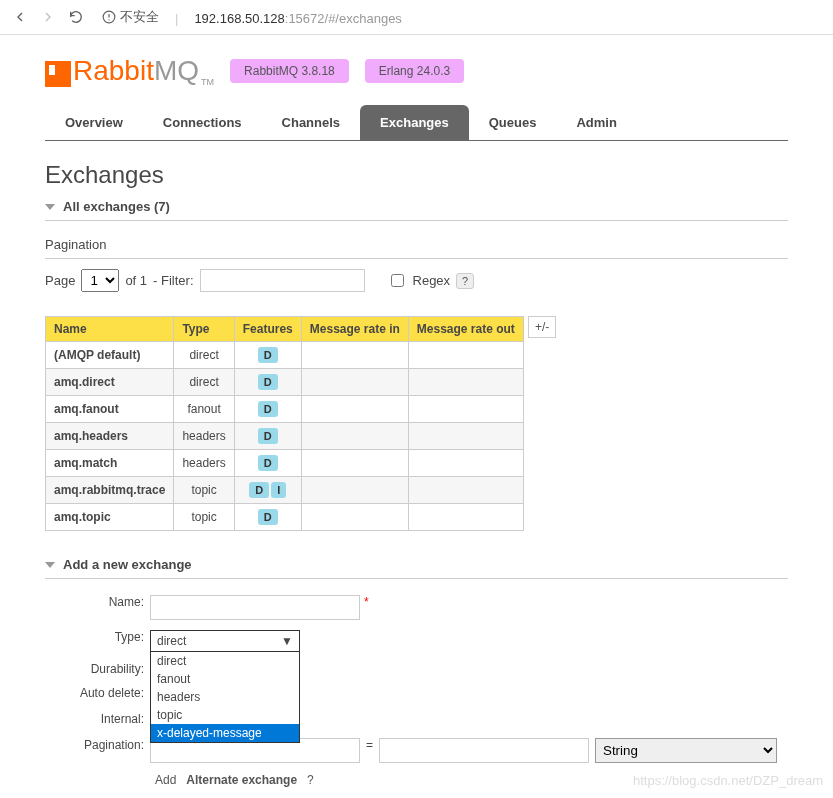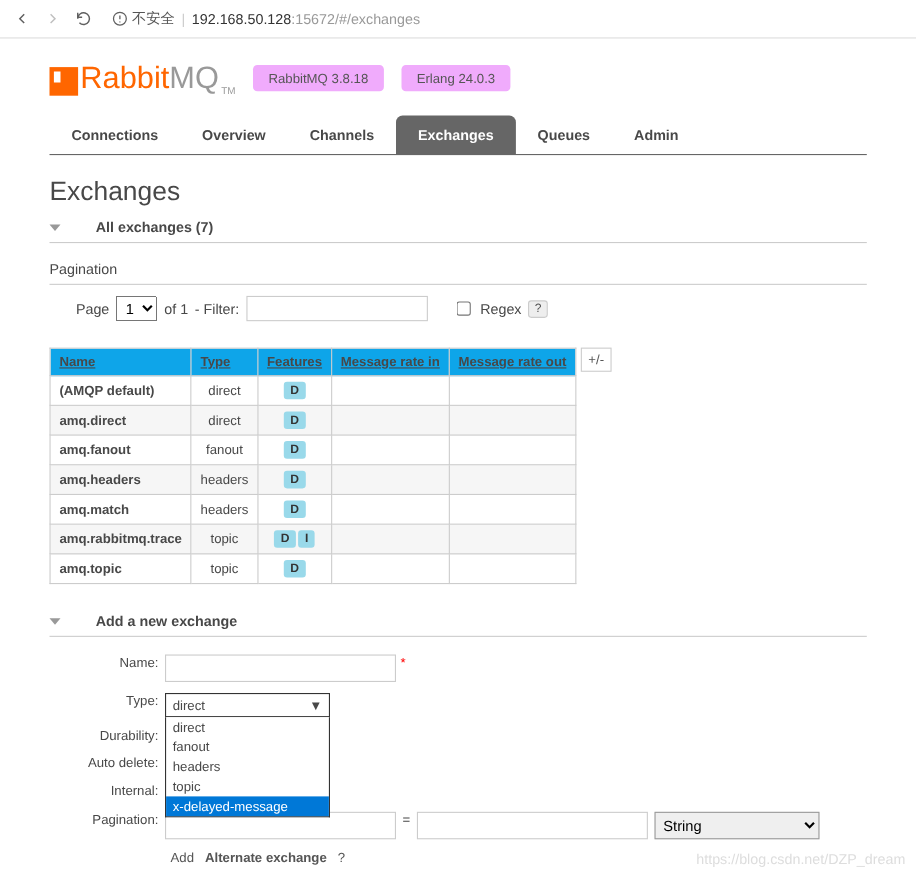--- a/index.html
+++ b/index.html
@@ -1,55 +1,55 @@
 <!DOCTYPE html>
 <html><head>
   <meta charset="utf-8">
   <style>
     * { box-sizing: border-box; }
     body { margin: 0; font-family: Verdana, Arial, sans-serif; font-size: 12px; color: #484848; background: #fff; }
     .browser-bar { display: flex; align-items: center; padding: 6px 10px; border-bottom: 1px solid #ddd; gap: 8px; background: #fff; }
     .nav-btn { width: 20px; height: 20px; display: flex; align-items: center; justify-content: center; color: #808080; cursor: pointer; }
     .nav-btn svg { width: 16px; height: 16px; }
-    .url-bar { flex: 1; display: flex; align-items: center; gap: 6px; padding: 2px 8px; color: #555; font-size: 13px; }
+    .url-bar { flex: 1; display: flex; align-items: flex-end; gap: 16px; padding: 2px 8px; color: #555; font-size: 13px; }
     .url-bar .insecure { color: #555; display: flex; align-items: center; gap: 4px; }
     .url-bar .ip { color: #333; }
     .url-bar .port { color: #999; }
     .main-content { padding: 20px 45px; }
     .logo-row { display: flex; align-items: center; gap: 16px; margin-bottom: 18px; }
     .logo { display: flex; align-items: flex-end; }
     .logo-icon { width: 26px; height: 26px; background: #ff6600; margin-right: 2px; position: relative; }
     .logo-icon::before { content: ''; position: absolute; left: 4px; top: 4px; width: 6px; height: 10px; background: #fff; }
     .logo-text { font-size: 28px; font-weight: 400; color: #ff6600; }
     .logo-mq { color: #999; font-weight: 300; }
     .logo-tm { font-size: 9px; color: #999; vertical-align: top; margin-left: 2px; }
     .version-badge { background: #f0abfc; padding: 5px 14px; border-radius: 4px; font-size: 12px; color: #555; }
     .nav-tabs { display: flex; border-bottom: 1px solid #666; margin-bottom: 20px; }
     .nav-tab { padding: 10px 20px; font-weight: bold; font-size: 13px; color: #484848; cursor: pointer; }
     .nav-tab.active { background: #666; color: #fff; border-radius: 6px 6px 0 0; }
     .page-title { font-size: 24px; font-weight: normal; color: #484848; margin: 0 0 4px 0; }
-    .section-header { display: flex; align-items: center; padding: 6px 0; border-bottom: 1px solid #ccc; margin-bottom: 16px; gap: 24px; }
+    .section-header { display: flex; align-items: center; padding: 6px 0; border-bottom: 1px solid #ccc; margin-bottom: 16px; }
     .section-header .title { font-weight: bold; color: #484848; font-size: 13px; }
     .pagination-label { color: #484848; font-size: 13px; margin-bottom: 10px; padding-bottom: 6px; border-bottom: 1px solid #ccc; }
-    .filter-row { display: flex; align-items: center; gap: 6px; margin-bottom: 24px; font-size: 13px; margin-left: 24px; }
+    .filter-row { display: flex; align-items: center; gap: 6px; margin-bottom: 24px; font-size: 13px; }
     .filter-row select { padding: 2px 4px; }
     .filter-row input[type=text] { width: 165px; padding: 3px; border: 1px solid #ccc; }
     .filter-row .help { background: #eee; padding: 1px 5px; border-radius: 3px; font-size: 11px; color: #555; cursor: pointer; border: 1px solid #ccc; }
     table.list { border-collapse: collapse; }
     table.list th, table.list td { border: 1px solid #ccc; padding: 5px 8px; text-align: left; font-size: 12px; }
-    table.list th { background: #0ea5e9; font-weight: bold; text-decoration: underline; }
+    table.list th { background: #fde047; font-weight: bold; }
     table.list td.center { text-align: center; }
     table.list tr:nth-child(even) td { background: #f6f6f6; }
     .feature-badge { display: inline-block; background: #99d9ea; color: #333; padding: 2px 6px; border-radius: 3px; font-size: 11px; font-weight: bold; margin: 0 1px; }
     .plus-minus { display: inline-block; border: 1px solid #ccc; padding: 3px 6px; margin-left: 4px; font-size: 12px; color: #555; cursor: pointer; background: #fff; }
     .form-section { margin-top: 20px; }
     .form-row { display: flex; margin-bottom: 10px; }
     .form-row label { width: 105px; text-align: right; padding-right: 6px; font-size: 12px; color: #484848; }
     .form-row input[type=text] { width: 210px; padding: 4px; border: 1px solid #ccc; }
-    .form-row select { width: 150px; padding: 3px; border: 1px solid #999; }
+    .form-row select { width: 182px; padding: 3px; border: 1px solid #999; }
     .form-row .help { background: #eee; padding: 1px 5px; border-radius: 3px; font-size: 11px; color: #555; margin-left: 2px; cursor: pointer; border: 1px solid #ccc; }
     .form-row .required { color: red; margin-left: 4px; }
     .dropdown-wrap { position: relative; width: 150px; }
     .dropdown-selected { border: 1px solid #333; padding: 3px 6px; display: flex; justify-content: space-between; align-items: center; background: #fff; cursor: pointer; font-size: 12px; }
     .dropdown-list { position: absolute; top: 100%; left: 0; width: 100%; border: 1px solid #333; border-top: none; background: #fff; z-index: 10; }
     .dropdown-item { padding: 2px 6px; font-size: 12px; cursor: pointer; }
     .dropdown-item.highlighted { background: #0078d7; color: #fff; }
     .arg-input { width: 215px; padding: 4px; border: 1px solid #ccc; }
     .arg-select { width: 70px; padding: 3px; }
     .btn-add-alt { margin-left: 110px; display: flex; align-items: center; gap: 10px; margin-top: 6px; font-size: 12px; color: #555; }
@@ -96,22 +96,22 @@
     <div class="logo">
       <span class="logo-icon"></span>
       <span class="logo-text"><span>Rabbit</span><span class="logo-mq">MQ</span></span>
       <span class="logo-tm">TM</span>
     </div>
     <span class="version-badge">RabbitMQ 3.8.18</span>
     <span class="version-badge">Erlang 24.0.3</span>
   </div>
 
   <div class="nav-tabs">
+    <div class="nav-tab">Overview</div>
     <div class="nav-tab">Connections</div>
-    <div class="nav-tab">Overview</div>
     <div class="nav-tab">Channels</div>
     <div class="nav-tab active">Exchanges</div>
     <div class="nav-tab">Queues</div>
     <div class="nav-tab">Admin</div>
   </div>
 
   <h1 class="page-title">Exchanges</h1>
 
   <div class="section-header">
     <span class="tri-icon"></span>

